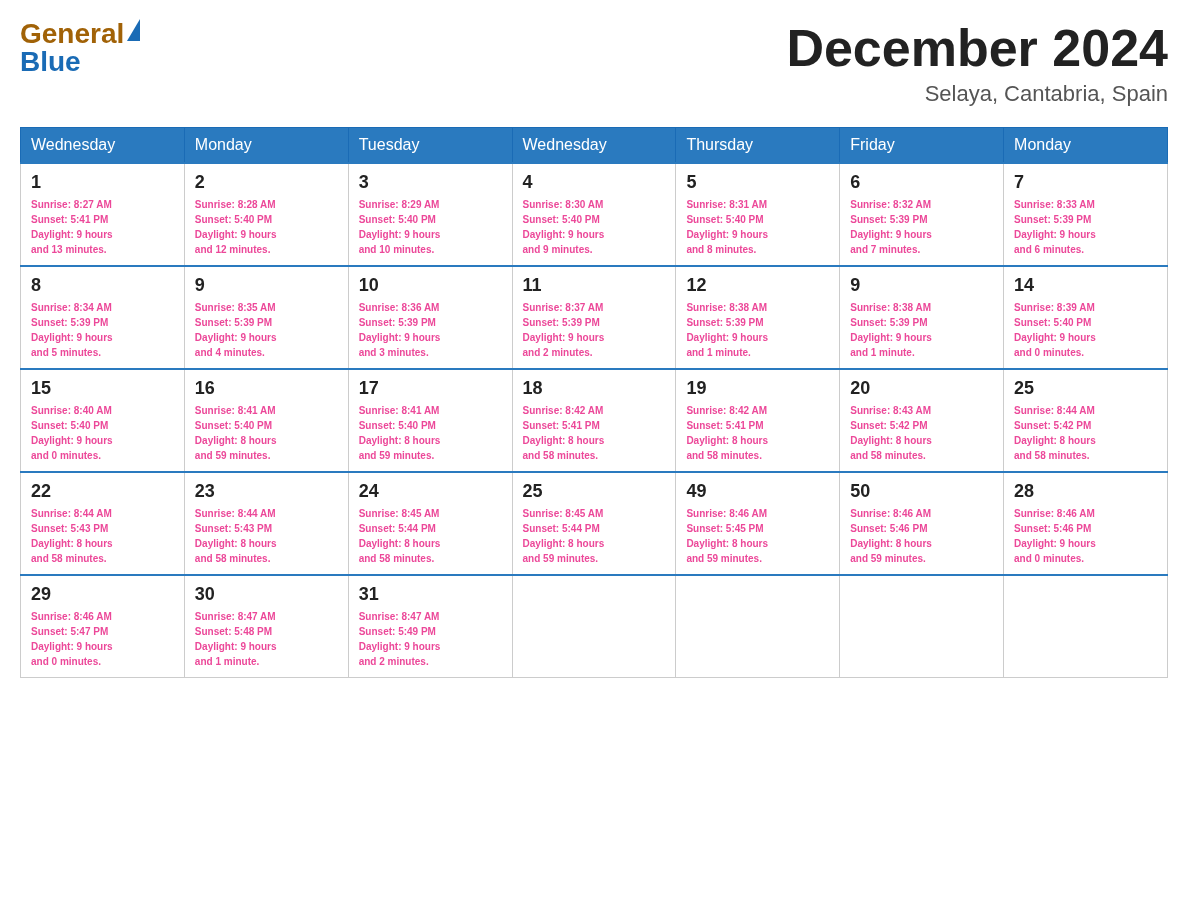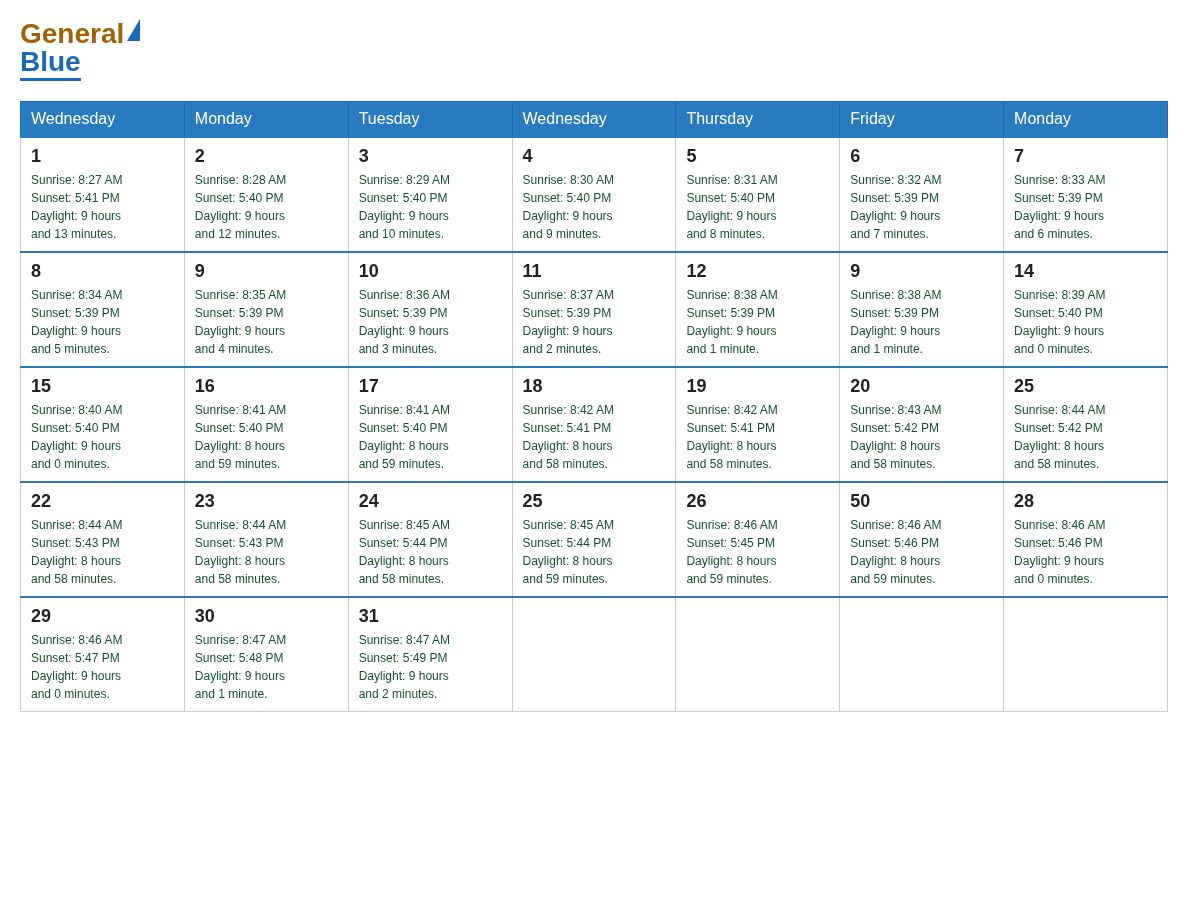--- a/index.html
+++ b/index.html
@@ -77,41 +77,46 @@
     .calendar tr.week-row td {
       border-top: 2px solid #2a7abf;
     }
     .day-number {
       font-size: 18px;
       font-weight: bold;
       color: #222;
       margin-bottom: 4px;
     }
     .day-info {
-      font-size: 12px;
-      color: #14532d;
+      font-size: 10px;
+      color: #ec4899;
       line-height: 1.5;
+      font-weight: bold;
     }
     .empty-cell {
       background: #fff;
     }
   </style>
 </head>
 <body>
 
 <div class="header">
   <div class="logo">
     <div style="display:flex; align-items:center;">
       <span class="logo-general">General</span>
       <span style="display:inline-block; width:0; height:0; border-left:13px solid transparent; border-right:0px solid transparent; border-bottom:22px solid #1a6bb5; margin-left:3px; position:relative; top:-4px;"></span>
     </div>
-    <div style="display:flex; flex-direction:column;">
+    <div style="display:flex; flex-direction:row;">
       <span class="logo-blue">Blue</span>
       <div class="logo-line"></div>
     </div>
+  </div>
+  <div class="title-section">
+    <div class="month-title">December 2024</div>
+    <div class="location">Selaya, Cantabria, Spain</div>
   </div>
 </div>
 
 <table class="calendar">
   <thead>
     <tr>
       <th>Wednesday</th>
       <th>Monday</th>
       <th>Tuesday</th>
       <th>Wednesday</th>
@@ -222,21 +227,21 @@
       </td>
         <td>
         <div class="day-number">24</div>
         <div class="day-info">Sunrise: 8:45 AM<br>Sunset: 5:44 PM<br>Daylight: 8 hours<br>and 58 minutes.</div>
       </td>
         <td>
         <div class="day-number">25</div>
         <div class="day-info">Sunrise: 8:45 AM<br>Sunset: 5:44 PM<br>Daylight: 8 hours<br>and 59 minutes.</div>
       </td>
         <td>
-        <div class="day-number">26</div>
+        <div class="day-number">49</div>
         <div class="day-info">Sunrise: 8:46 AM<br>Sunset: 5:45 PM<br>Daylight: 8 hours<br>and 59 minutes.</div>
       </td>
         <td>
         <div class="day-number">50</div>
         <div class="day-info">Sunrise: 8:46 AM<br>Sunset: 5:46 PM<br>Daylight: 8 hours<br>and 59 minutes.</div>
       </td>
         <td>
         <div class="day-number">28</div>
         <div class="day-info">Sunrise: 8:46 AM<br>Sunset: 5:46 PM<br>Daylight: 9 hours<br>and 0 minutes.</div>
       </td>

